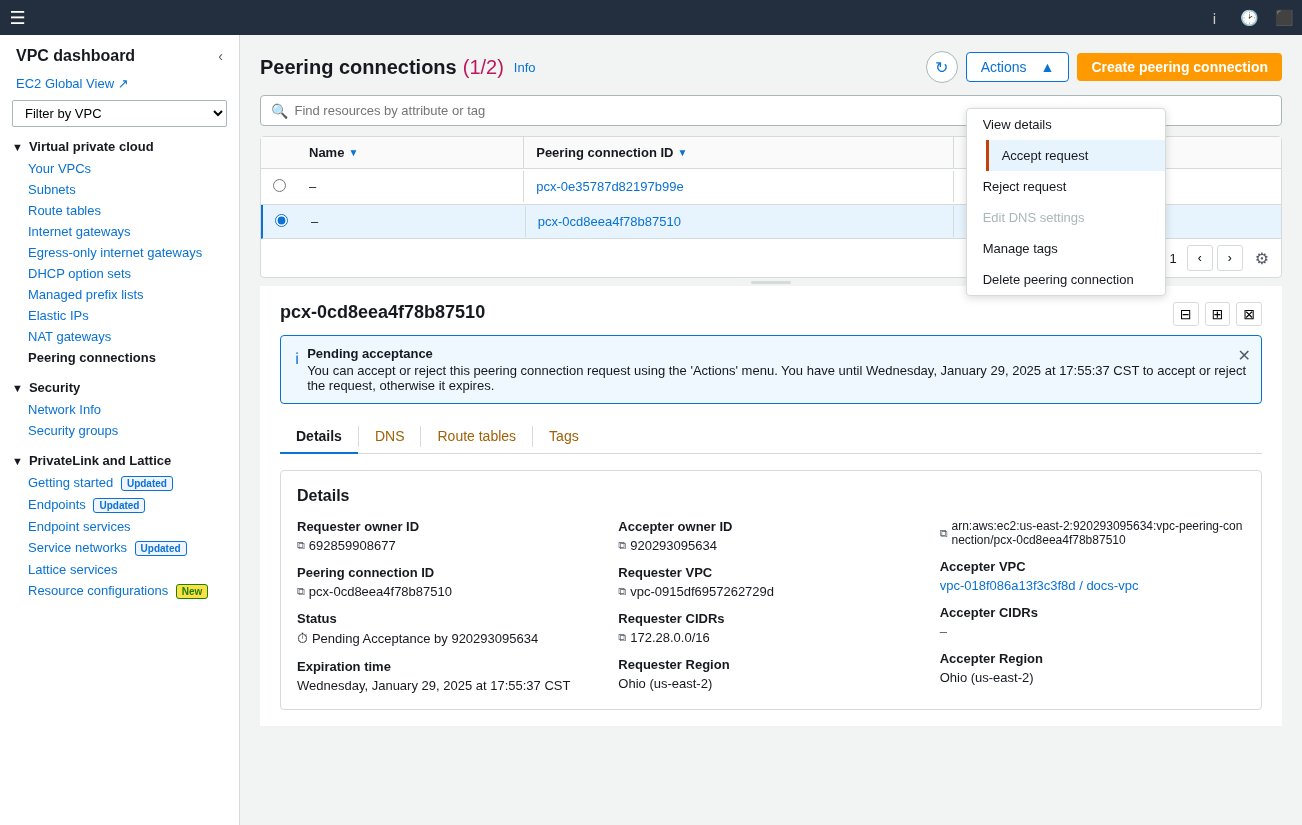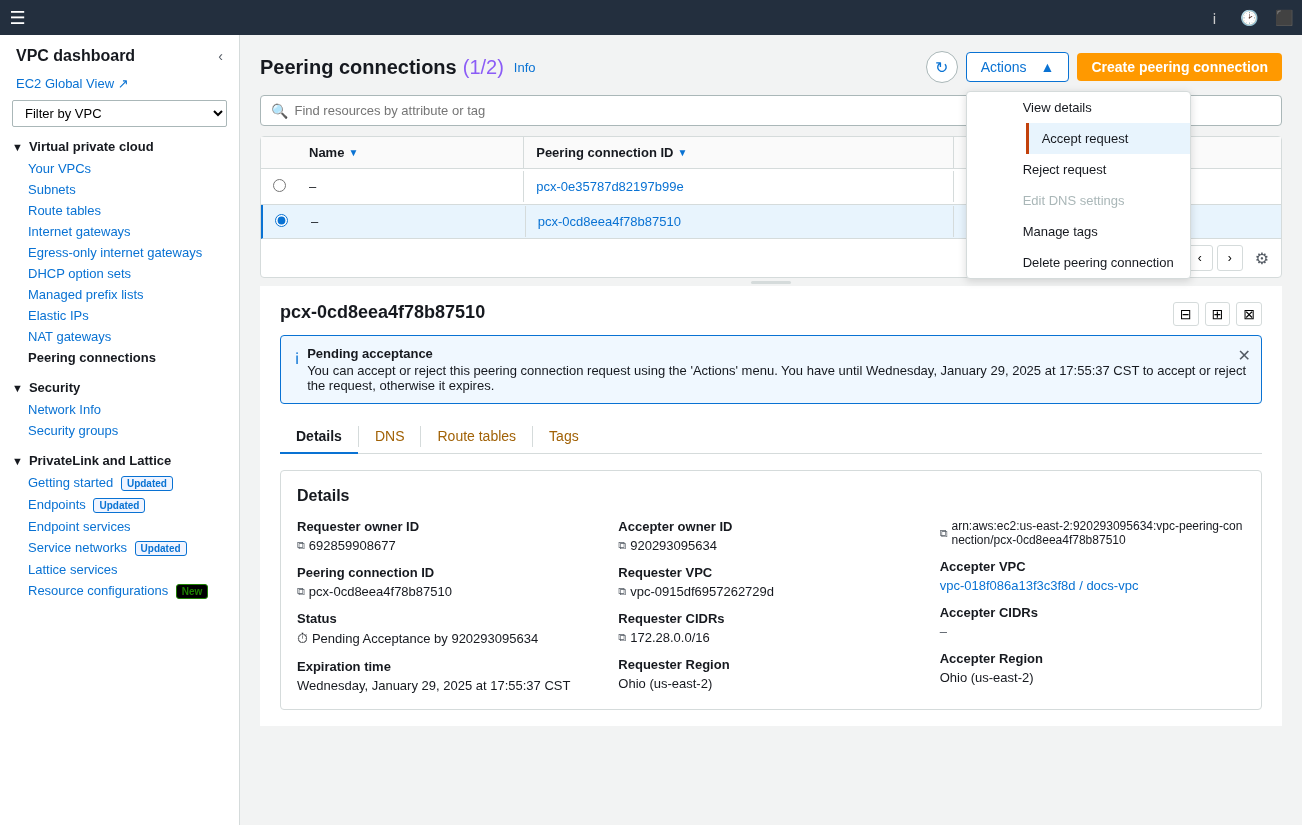--- a/index.html
+++ b/index.html
@@ -22,35 +22,35 @@
     .sidebar-link { display: block; padding: 3px 16px; color: #0972d3; text-decoration: none; font-size: 13px; cursor: pointer; }
     .sidebar-filter { margin: 6px 12px; }
     .sidebar-filter select { width: 100%; padding: 4px 8px; border: 1px solid #aab7b8; border-radius: 2px; font-size: 13px; background: white; }
     .sidebar-section { margin-top: 8px; }
     .sidebar-section-header { display: flex; align-items: center; padding: 4px 12px; font-weight: 700; font-size: 13px; cursor: pointer; }
     .sidebar-section-header .chevron { margin-right: 6px; font-size: 11px; }
     .sidebar-item { display: block; padding: 3px 16px 3px 28px; color: #0972d3; text-decoration: none; font-size: 13px; cursor: pointer; }
     .sidebar-item.active { color: #16191f; font-weight: 700; text-decoration: none; cursor: default; }
     .badge { display: inline-block; padding: 1px 5px; border-radius: 3px; font-size: 10px; font-weight: 600; margin-left: 4px; }
     .badge-updated { background: #f0f4ff; color: #0972d3; border: 1px solid #0972d3; }
-    .badge-new { background: #000000; color: #1d8102; border: 1px solid #1d8102; }
+    .badge-new { background: #fde047; color: #1d8102; border: 1px solid #1d8102; }
 
     
     .main-inner { padding: 16px 20px; }
     .page-header { display: flex; align-items: center; margin-bottom: 12px; }
     .page-title { font-size: 20px; font-weight: 700; color: #16191f; }
-    .page-title-count { font-size: 20px; font-weight: 400; color: #8b5cf6; }
+    .page-title-count { font-size: 20px; font-weight: 400; color: #be185d; }
     .info-link { color: #0972d3; margin-left: 10px; font-size: 13px; cursor: pointer; text-decoration: none; }
     .header-actions { margin-left: auto; display: flex; align-items: center; gap: 8px; position: relative; }
     .btn-refresh { background: white; border: 1px solid #aab7b8; border-radius: 50%; width: 32px; height: 32px; display: flex; align-items: center; justify-content: center; cursor: pointer; color: #0972d3; font-size: 16px; }
     .btn-actions { background: white; border: 1px solid #0972d3; border-radius: 4px; padding: 6px 14px; color: #0972d3; cursor: pointer; font-size: 14px; display: flex; align-items: center; gap: 14px; }
     .btn-primary { background: #ff9900; border: none; border-radius: 4px; padding: 6px 14px; color: white; cursor: pointer; font-size: 14px; font-weight: 600; }
 
     
-    .dropdown-menu { position: absolute; top: 39px; left: 0; background: white; border: 1px solid #d5dbdb; border-radius: 4px; box-shadow: 0 2px 8px rgba(0,0,0,0.15); z-index: 200; min-width: 200px; padding-left: 40px; }
+    .dropdown-menu { position: absolute; top: 56px; left: 0; background: white; border: 1px solid #d5dbdb; border-radius: 4px; box-shadow: 0 2px 8px rgba(0,0,0,0.15); z-index: 200; min-width: 200px; }
     .dropdown-item { padding: 8px 16px; cursor: pointer; font-size: 13px; color: #16191f; white-space: nowrap; }
     .dropdown-item.highlighted { background: #e8f4fd; border-left: 3px solid #c2410c; padding-left: 13px; margin-left: 19px; }
     .dropdown-item.disabled { color: #aab7b8; cursor: default; }
 
     
     .search-bar { display: flex; align-items: center; border: 1px solid #aab7b8; border-radius: 4px; background: white; padding: 0 10px; margin-bottom: 10px; }
     .search-bar input { border: none; outline: none; flex: 1; padding: 7px 6px; font-size: 13px; }
     .search-icon { color: #545b64; font-size: 14px; }
 
     

